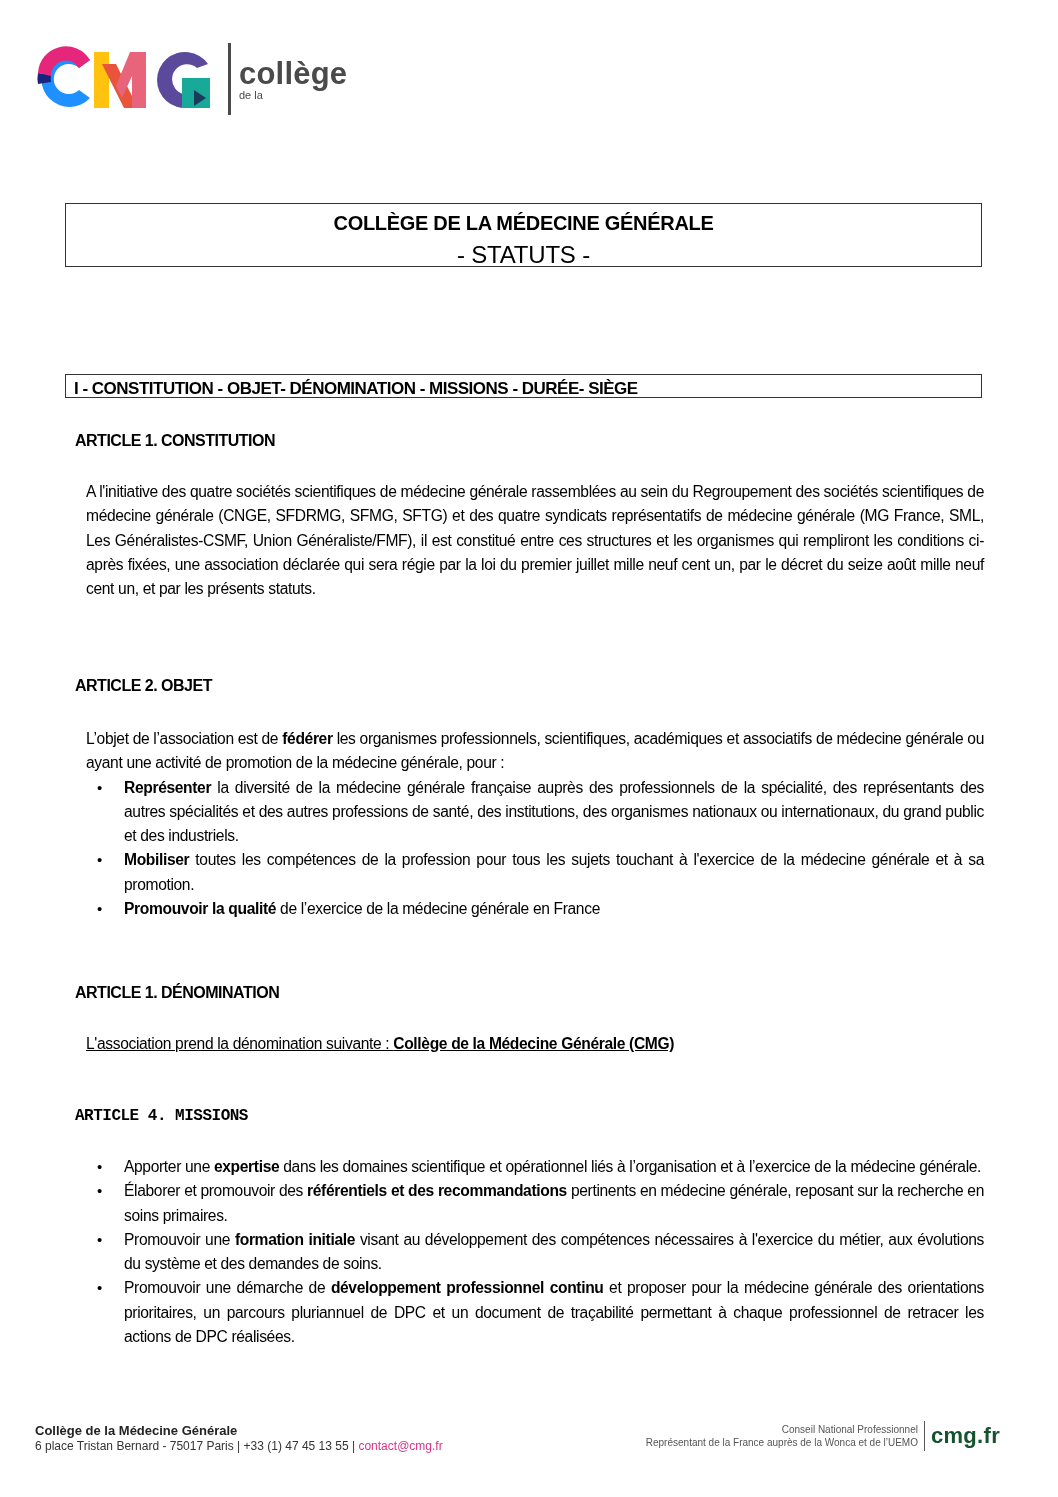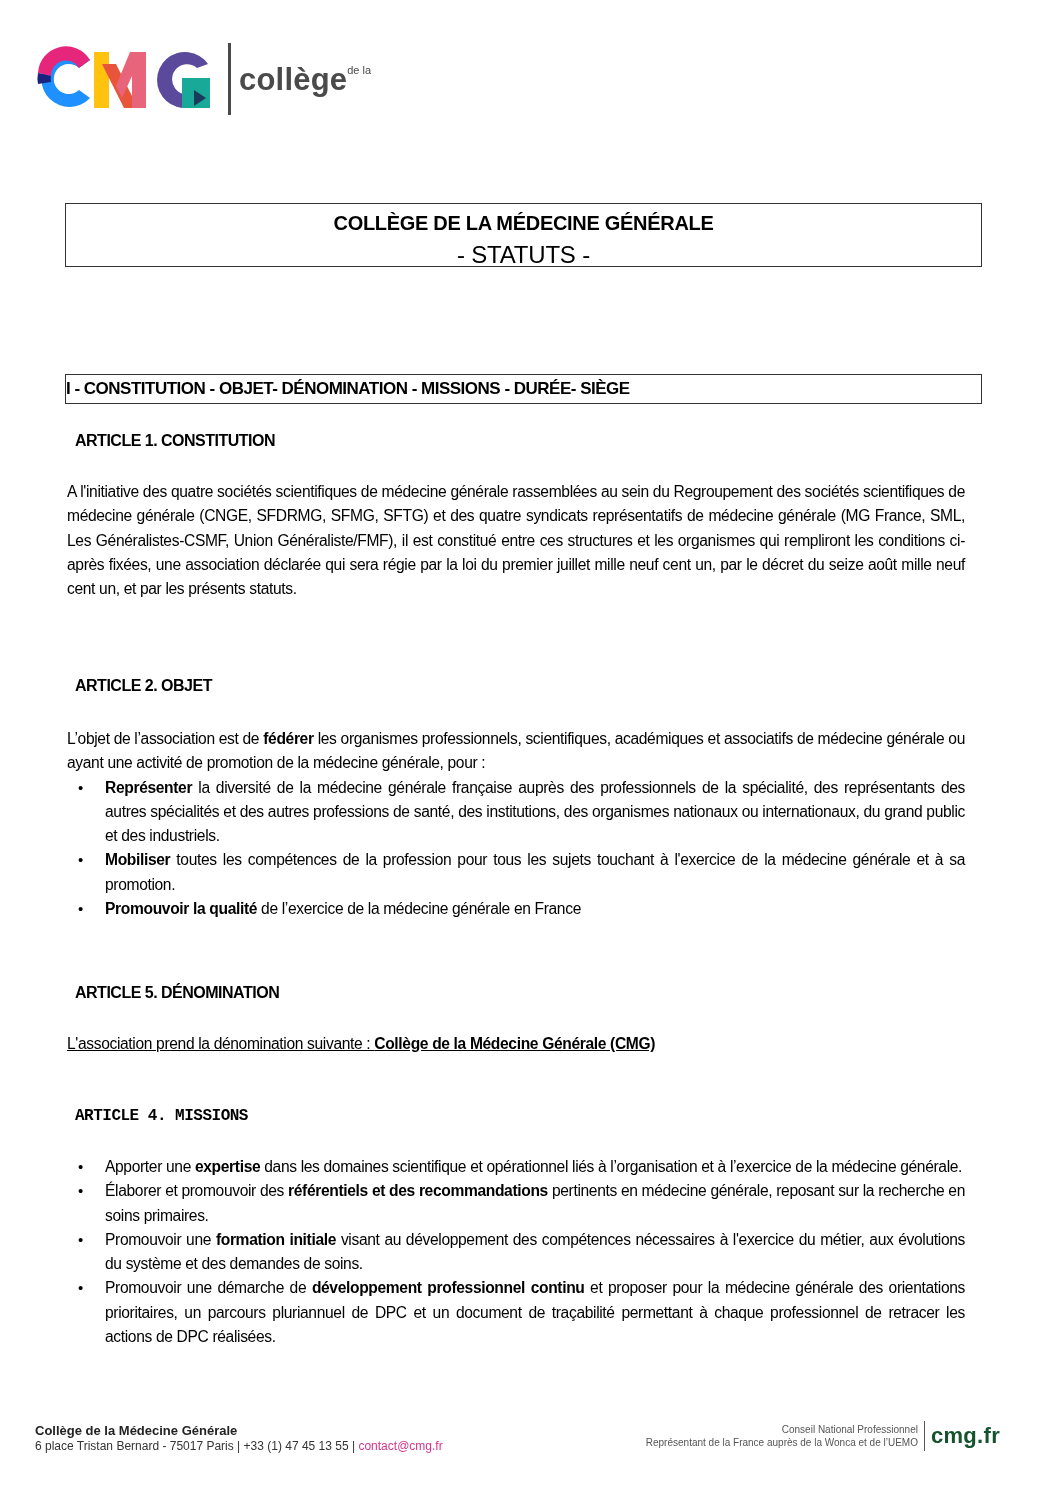--- a/index.html
+++ b/index.html
@@ -3,38 +3,38 @@
 <meta charset="utf-8">
 <style>
   html, body { margin: 0; padding: 0; background: #ffffff; }
   body { width: 1058px; height: 1497px; position: relative; overflow: hidden;
          font-family: "Liberation Sans", sans-serif; color: #000; }
 
   
   .logo { position: absolute; left: 34px; top: 40px; height: 78px; display: flex; align-items: center; }
   .logo-mark { width: 182px; height: 66px; }
   .logo-sep { width: 3px; height: 72px; background: #4a4a4a; margin: 0 8px 0 12px; }
-  .logo-text { display: flex; flex-direction: row; color: #4a4a4a; font-weight: bold; line-height: 1; }
+  .logo-text { display: flex; flex-direction: column; color: #4a4a4a; font-weight: bold; line-height: 1; }
   .logo-text .l1 { font-size: 31px; letter-spacing: 0.2px; }
   .logo-text .l2 { font-size: 11px; font-weight: normal; margin-top: 1px; }
   .logo-text .l3 { font-size: 31px; margin-top: -2px; }
 
   
   .title-box { position: absolute; left: 65px; top: 203px; width: 917px; height: 64px;
                border: 1px solid #333; text-align: center; box-sizing: border-box;
                font-family: "Liberation Sans Narrow", "Liberation Sans", sans-serif; }
   .title-box .t1 { font-size: 20px; font-weight: bold; margin-top: 8px; letter-spacing: -0.3px; }
   .title-box .t2 { font-size: 24px; margin-top: 6px; letter-spacing: -0.2px; }
 
   
-  .section-box { position: absolute; left: 65px; top: 374px; width: 917px; height: 30px;
-                 border: 1px solid #333; box-sizing: border-box; 
+  .section-box { position: absolute; left: 65px; top: 374px; width: 917px; height: 24px;
+                 border: 1px solid #333; box-sizing: border-box; padding-left: 8px;
                  font-size: 17px; font-weight: bold; line-height: 28px; letter-spacing: -0.5px; }
 
-  .content { position: absolute; left: 67px; width: 898px; font-size: 15.6px; line-height: 24.3px;
+  .content { position: absolute; left: 86px; width: 898px; font-size: 15.6px; line-height: 24.3px;
              letter-spacing: -0.35px; }
   .art-h { position: absolute; left: 75px; font-size: 16px; font-weight: bold; letter-spacing: -0.5px; }
   .para { text-align: justify; margin: 0; }
   ul.bul { list-style: none; margin: 0; padding: 0; }
   ul.bul li { position: relative; padding-left: 38px; text-align: justify; }
   ul.bul li .dot { position: absolute; left: 11px; top: 0; font-size: 15px; }
   b { font-weight: bold; }
 
   
   .foot-left { position: absolute; left: 35px; top: 1423px; color: #222; }
@@ -86,21 +86,21 @@
 <div class="art-h" style="top:677px;text-align:center;">ARTICLE 2. OBJET</div>
 <div class="content" style="top:727px;">
   <p class="para"><span>L’objet de l’association est de </span><b>fédérer</b><span> les organismes professionnels, scientifiques, académiques et associatifs de médecine générale ou ayant une activité de promotion de la médecine générale, pour :</span></p>
   <ul class="bul">
     <li><span class="dot">•</span><b>Représenter</b><span> la diversité de la médecine générale française auprès des professionnels de la spécialité, des représentants des autres spécialités et des autres professions de santé, des institutions, des organismes nationaux ou internationaux, du grand public et des industriels.</span></li>
     <li><span class="dot">•</span><b>Mobiliser</b><span> toutes les compétences de la profession pour tous les sujets touchant à l'exercice de la médecine générale et à sa promotion.</span></li>
     <li><span class="dot">•</span><b>Promouvoir la qualité</b><span> de l’exercice de la médecine générale en France</span></li>
   </ul>
 </div>
 
-<div class="art-h" style="top:984px;">ARTICLE 5. DÉNOMINATION</div>
+<div class="art-h" style="top:984px;">ARTICLE 1. DÉNOMINATION</div>
 <div class="content" style="top:1032px;text-decoration:underline;">
   <p class="para"><span>L'association prend la dénomination suivante : </span><b>Collège de la Médecine Générale (CMG)</b></p>
 </div>
 
 <div class="art-h" style="top:1107px;font-family:Liberation Mono, monospace;">ARTICLE 4. MISSIONS</div>
 <div class="content" style="top:1155px;">
   <ul class="bul">
     <li><span class="dot">•</span><span>Apporter une </span><b>expertise</b><span> dans les domaines scientifique et opérationnel liés à l’organisation et à l’exercice de la médecine générale.</span></li>
     <li><span class="dot">•</span><span>Élaborer et promouvoir des </span><b>référentiels et des recommandations</b><span> pertinents en médecine générale, reposant sur la recherche en soins primaires.</span></li>
     <li><span class="dot">•</span><span>Promouvoir une </span><b>formation initiale</b><span> visant au développement des compétences nécessaires à l'exercice du métier, aux évolutions du système et des demandes de soins.</span></li>

